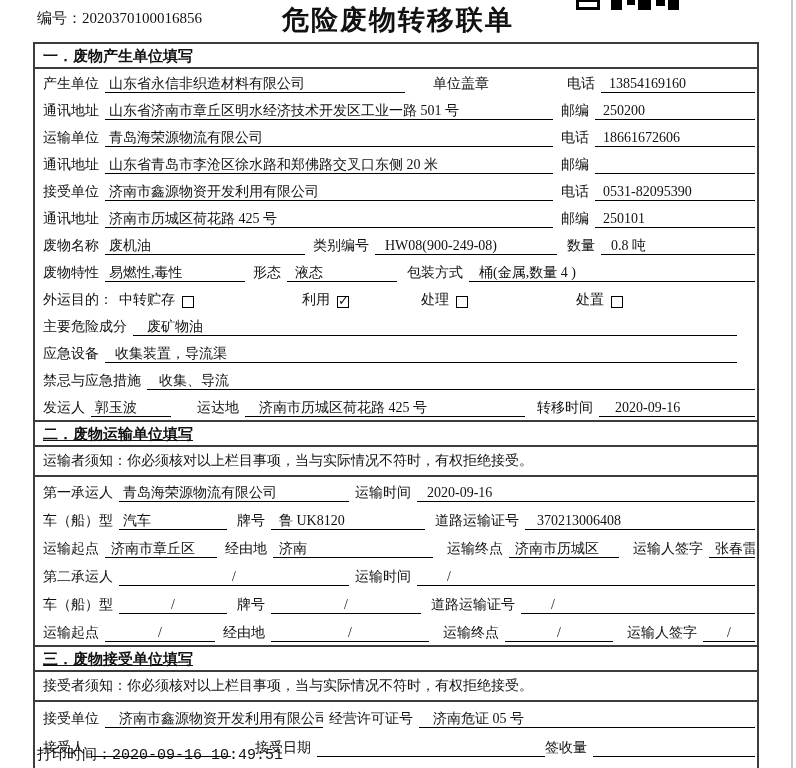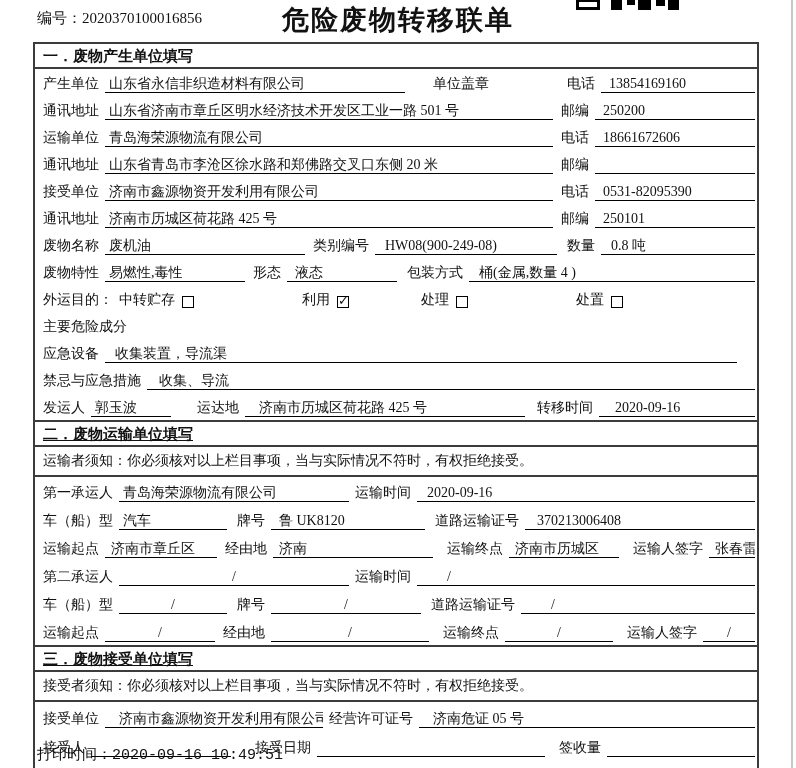--- a/index.html
+++ b/index.html
@@ -136,20 +136,21 @@
         <span class="cb"></span>
       </span>
       <span class="opt" style="margin-left:108px">
         <span>处置</span>
         <span class="cb"></span>
       </span>
     </div>
 
     <div class="row">
       <span class="lb">主要危险成分</span>
+      <span class="uv fill" style="margin-right:18px;padding-left:14px">废矿物油</span>
     </div>
 
     <div class="row">
       <span class="lb">应急设备</span>
       <span class="uv fill" style="margin-right:18px;padding-left:10px">收集装置，导流渠</span>
     </div>
 
     <div class="row">
       <span class="lb">禁忌与应急措施</span>
       <span class="uv fill" style="padding-left:12px">收集、导流</span>
@@ -237,21 +238,21 @@
       <span class="uv" style="width:200px;padding-left:14px">济南市鑫源物资开发利用有限公司</span>
       <span class="lb" style="margin-left:6px">经营许可证号</span>
       <span class="uv fill" style="padding-left:14px">济南危证 05 号</span>
     </div>
 
     <div class="row s3row">
       <span class="lb">接受人</span>
       <span class="uv" style="width:132px"></span>
       <span class="lb" style="margin-left:24px">接受日期</span>
       <span class="uv" style="width:220px"></span>
-      <span class="lb" style="margin-left:14px">签收量</span>
+      <span class="lb" style="">签收量</span>
       <span class="uv fill"></span>
     </div>
 
     <div class="row s3row">
       
       
       
       
       
       

